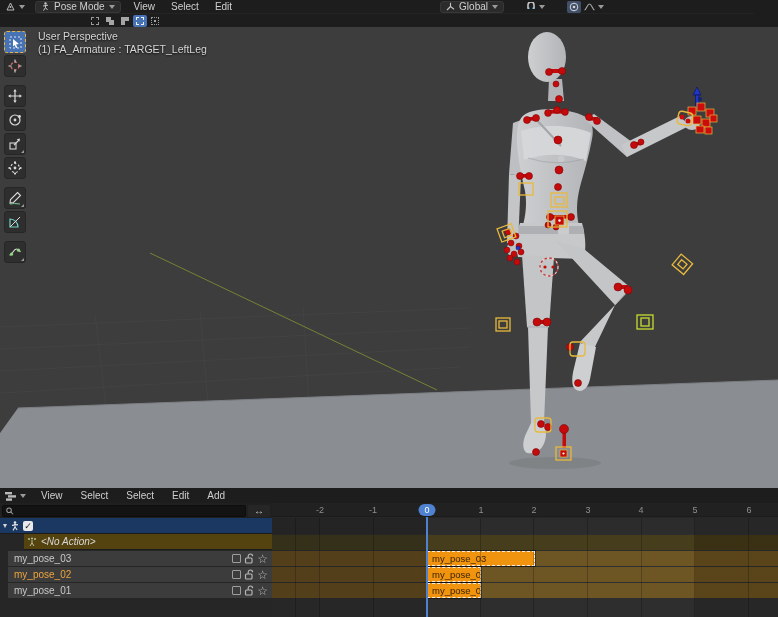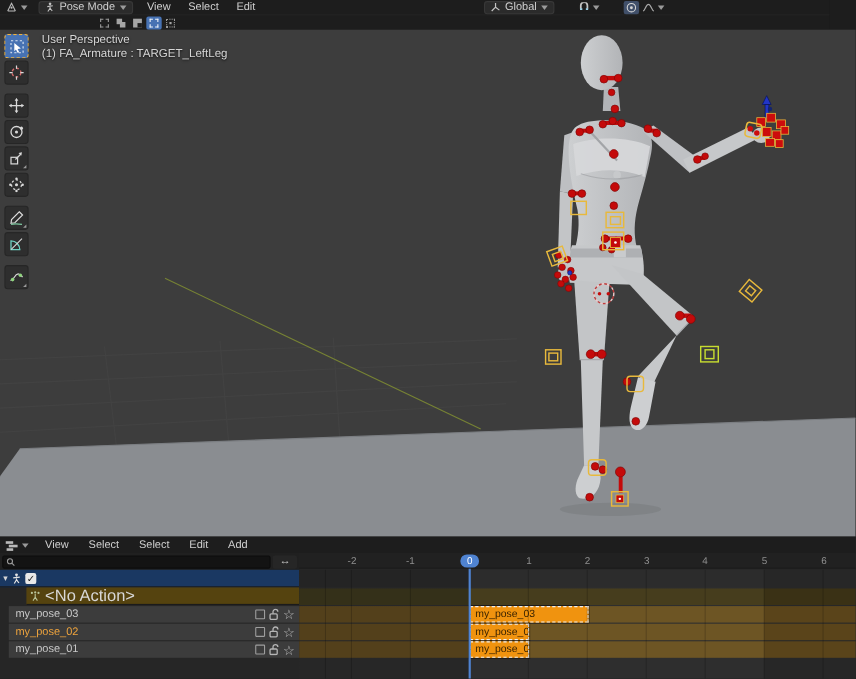--- a/index.html
+++ b/index.html
@@ -75,21 +75,21 @@
 
   .ch-armature { height:16px; background:#1a3862; display:flex; align-items:center;
     gap:3px; padding:0 4px 0 3px; border-bottom:1px solid #1b1b1b; }
   .ch-armature .lbl { color:#eda33d; font-size:10px; flex:1; }
   .tri { color:#d5d5d5; font-size:8px; line-height:8px; }
   .cbox-on { width:10px; height:10px; background:#e9e9e9; border-radius:2px; color:#1c1c1c;
     font-size:9px; line-height:10px; text-align:center; font-weight:bold; }
 
   .ch-noaction { height:16px; margin-left:24px; background:#55430f; display:flex;
     align-items:center; gap:4px; padding-left:3px; border-bottom:1px solid #1b1b1b; }
-  .ch-noaction .lbl { color:#d8d8d8; font-size:15px; }
+  .ch-noaction .lbl { color:#d8d8d8; font-size:10px;font-style:italic; }
 
   .track-row { height:15px; margin:1px 0 0 8px; background:#3c3c3c; display:flex;
     align-items:center; padding:0 4px 0 6px; }
   .track-row .lbl { color:#c9c9c9; font-size:10px; flex:1; }
   .track-row.sel .lbl { color:#eda33d; }
   .trk-icons { display:flex; align-items:center; gap:3px; }
   .cbox-off { width:9px; height:9px; border:1px solid #9d9d9d; border-radius:1px; }
   .star { color:#bdbdbd; font-size:12px; line-height:10px; }
 
   

